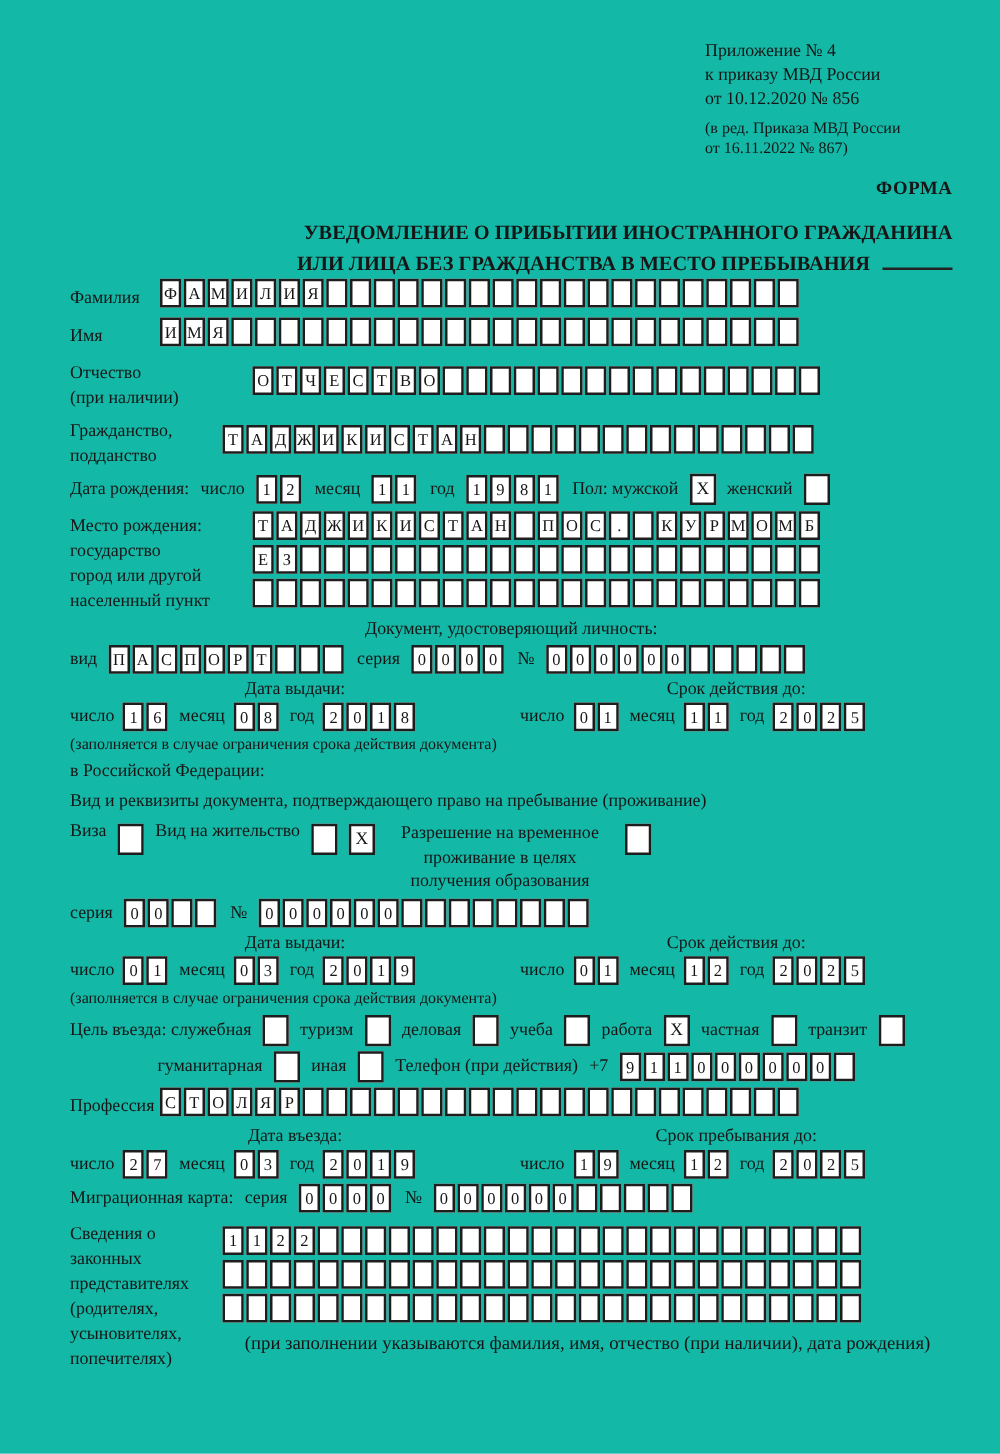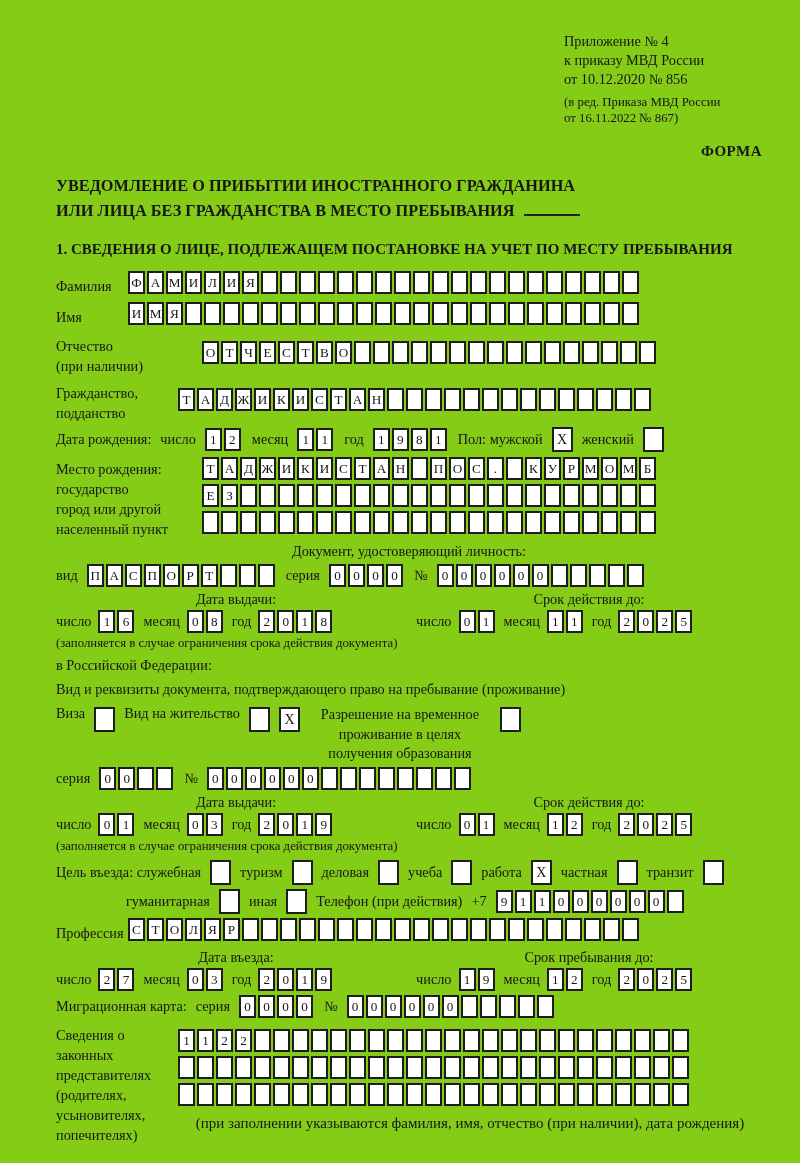--- a/index.html
+++ b/index.html
@@ -1,23 +1,23 @@
 <!DOCTYPE html>
 <html><head>
 <meta charset="utf-8">
 <style>
   *{box-sizing:border-box}
   html,body{margin:0;padding:0;background:#e8e8e8}
   body{font-family:"Liberation Serif","DejaVu Serif",serif;color:#161616}
-  .page{width:800px;height:1163px;background:#84cc16;padding:32px 38px 16px 56px;overflow:hidden;margin:0}
+  .page{width:800px;height:1163px;background:#14b8a6;padding:32px 38px 16px 56px;overflow:hidden;margin:0}
   .appendix{margin-left:auto;width:198px;font-size:13.5px;line-height:1.32}
   .appendix .rev{font-size:12.8px}
   .appendix .rev.first{margin-top:5px}
   .forma{text-align:right;font-weight:bold;font-size:15px;margin-top:16px;letter-spacing:.5px}
-  .title{text-align:left;font-weight:bold;font-size:16.3px;margin-top:14px;line-height:1.5}
+  .title{text-align:right;font-weight:bold;font-size:16.3px;margin-top:14px;line-height:1.5}
   .uline{display:inline-block;width:56px;border-bottom:2px solid #222;margin-left:10px;height:12px}
   .secthead{font-weight:bold;font-size:15px;margin-top:18px;margin-bottom:13px;white-space:nowrap}
   .row{margin-bottom:4px}
   .lbl{font-size:14.3px}
   .lc{display:flex;align-items:center}
   .lc-label{flex:0 0 auto;line-height:1.4;padding-top:3px}
   .w70{width:72px}.w118{width:122px}.w145{width:146px}
   .lc-right{flex:1 1 auto}
   .cellline{margin-bottom:4px;line-height:0}
   .cellrun{display:inline-flex;line-height:normal}
@@ -51,21 +51,20 @@
     <div class="rev">от 16.11.2022 № 867)</div>
   </div>
 
   <div class="forma">ФОРМА</div>
 
   <div class="title">
     <div>УВЕДОМЛЕНИЕ О ПРИБЫТИИ ИНОСТРАННОГО ГРАЖДАНИНА</div>
     <div><span>ИЛИ ЛИЦА БЕЗ ГРАЖДАНСТВА В МЕСТО ПРЕБЫВАНИЯ</span><span class="uline"></span></div>
   </div>
 
-  <div class="secthead">1. СВЕДЕНИЯ О ЛИЦЕ, ПОДЛЕЖАЩЕМ ПОСТАНОВКЕ НА УЧЕТ ПО МЕСТУ ПРЕБЫВАНИЯ</div>
 
   <div id="form-body">
       <div class="row lc">
         <div class="lc-label w70">
           <div class="lbl">Фамилия</div>
         </div>
         <div class="lc-right">
           <div class="cellline"><span class="cellrun">
               <span class="cell">Ф</span>
               <span class="cell">А</span>

